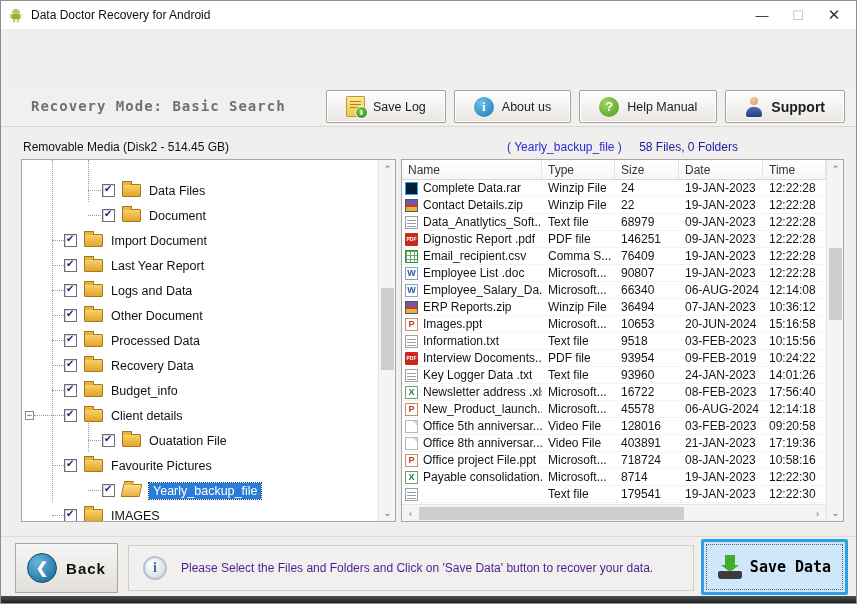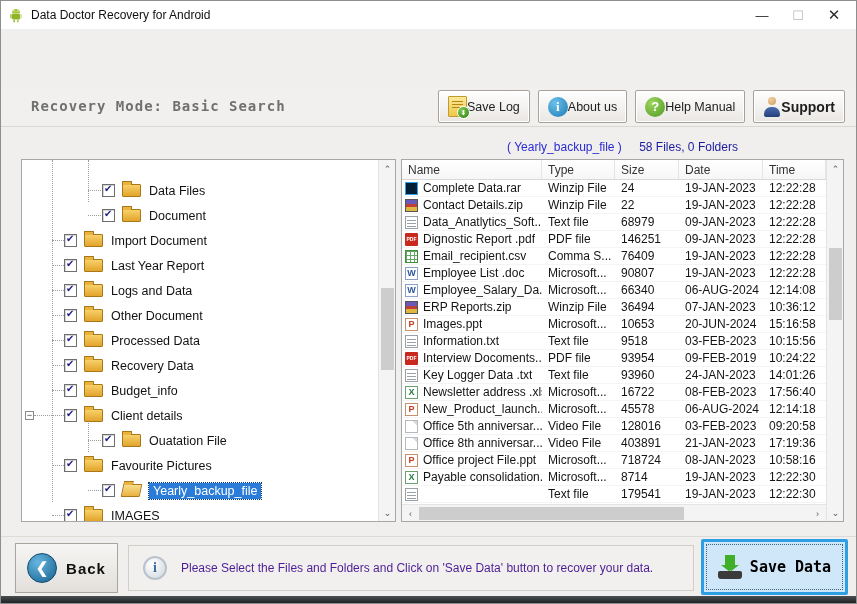--- a/index.html
+++ b/index.html
@@ -34,21 +34,21 @@
   .banner-inner { background-image:repeating-linear-gradient(115deg, rgba(70,140,180,.22) 0 2px, transparent 2px 16px);
                   position:absolute; inset:0; }
   .banner span { position:relative; color:#ffffff; font-weight:bold; font-size:26px; letter-spacing:0; }
 
   
   .toolbar { position:absolute; left:0; top:86px; right:0; height:40px; background:#f1f0ee;
              border-bottom:1px solid #dad8d5; }
   .mode-label { position:absolute; left:30px; top:11px; font-family:"DejaVu Sans Mono", monospace;
                 font-weight:bold; font-size:14px; color:#707070; letter-spacing:1px; }
   .tb-buttons { position:absolute; right:11px; top:3px; display:flex; gap:8px; }
-  .tb-btn { height:33px; padding:0 9px; display:flex; align-items:center; 
+  .tb-btn { height:33px; padding:0 19px; display:flex; align-items:center; gap:8px;
             background:linear-gradient(#fefefe,#eae7e3); border:1px solid #a6a29b; border-radius:2px;
             box-shadow:inset 0 0 0 1px #ffffff; font-size:12.5px; color:#1d1d1d; cursor:pointer; }
   .tb-btn.support { font-weight:bold; font-size:14px; }
   .circle-ic { width:20px; height:20px; border-radius:50%; color:#fff; font-weight:bold;
                display:flex; align-items:center; justify-content:center; font-size:13px; flex:none; }
   .ic-about { background:radial-gradient(circle at 35% 30%,#6cc0ea,#1c7ab5); font-family:"Liberation Serif",serif; }
   .ic-help  { background:radial-gradient(circle at 35% 30%,#9ed45f,#4e9a23); }
   .ic-savelog { position:relative; width:19px; height:21px; flex:none;
                 background:linear-gradient(#fbe89a,#f0c84a); border:1px solid #c09a2a; border-radius:1px; }
   .ic-savelog::before { content:""; position:absolute; left:3px; top:4px; width:11px; height:8px;
@@ -223,20 +223,21 @@
         <span class="circle-ic ic-help">?</span>
         <span>Help Manual</span>
       </div>
       <div class="tb-btn support">
         <span class="ic-person"></span>
         <span>Support</span>
       </div>
     </div>
   </div>
 
+  <div class="drive-label">Removable Media (Disk2 - 514.45 GB)</div>
   <div class="summary">
     <span class="path">( Yearly_backup_file )</span>
     <span class="count">58 Files, 0 Folders</span>
   </div>
 
   <div class="panel" id="tree-panel">
     <div id="tree-rows">
       <div class="guide g1"></div>
       <div class="guide g2"></div>
       <div class="guide g3"></div>

